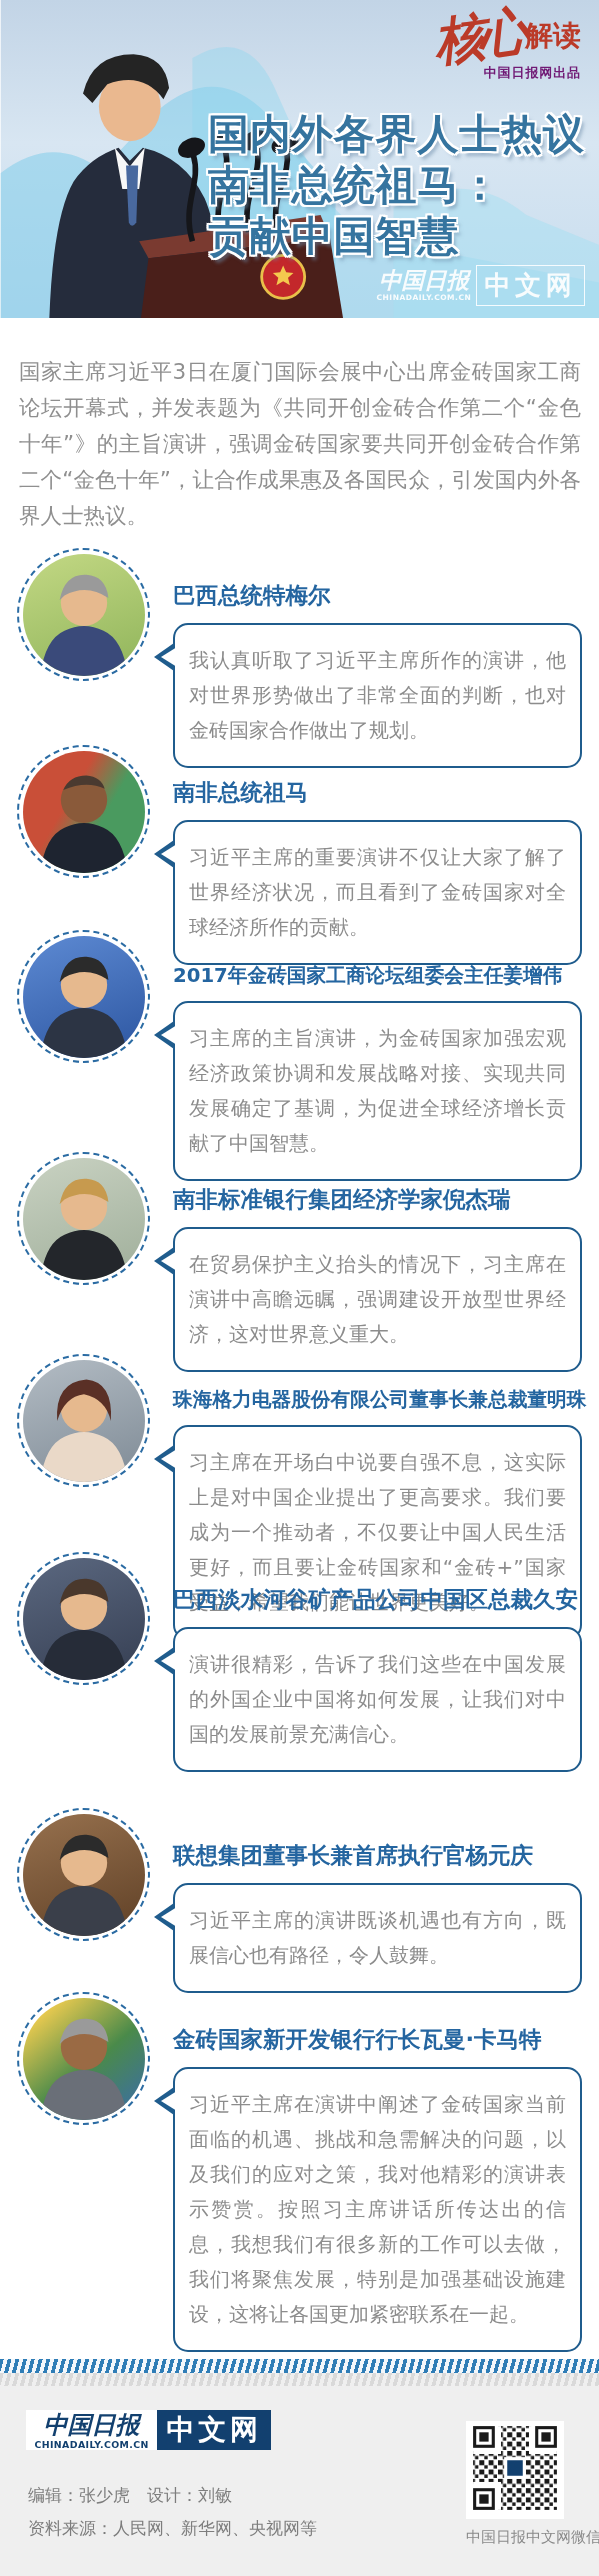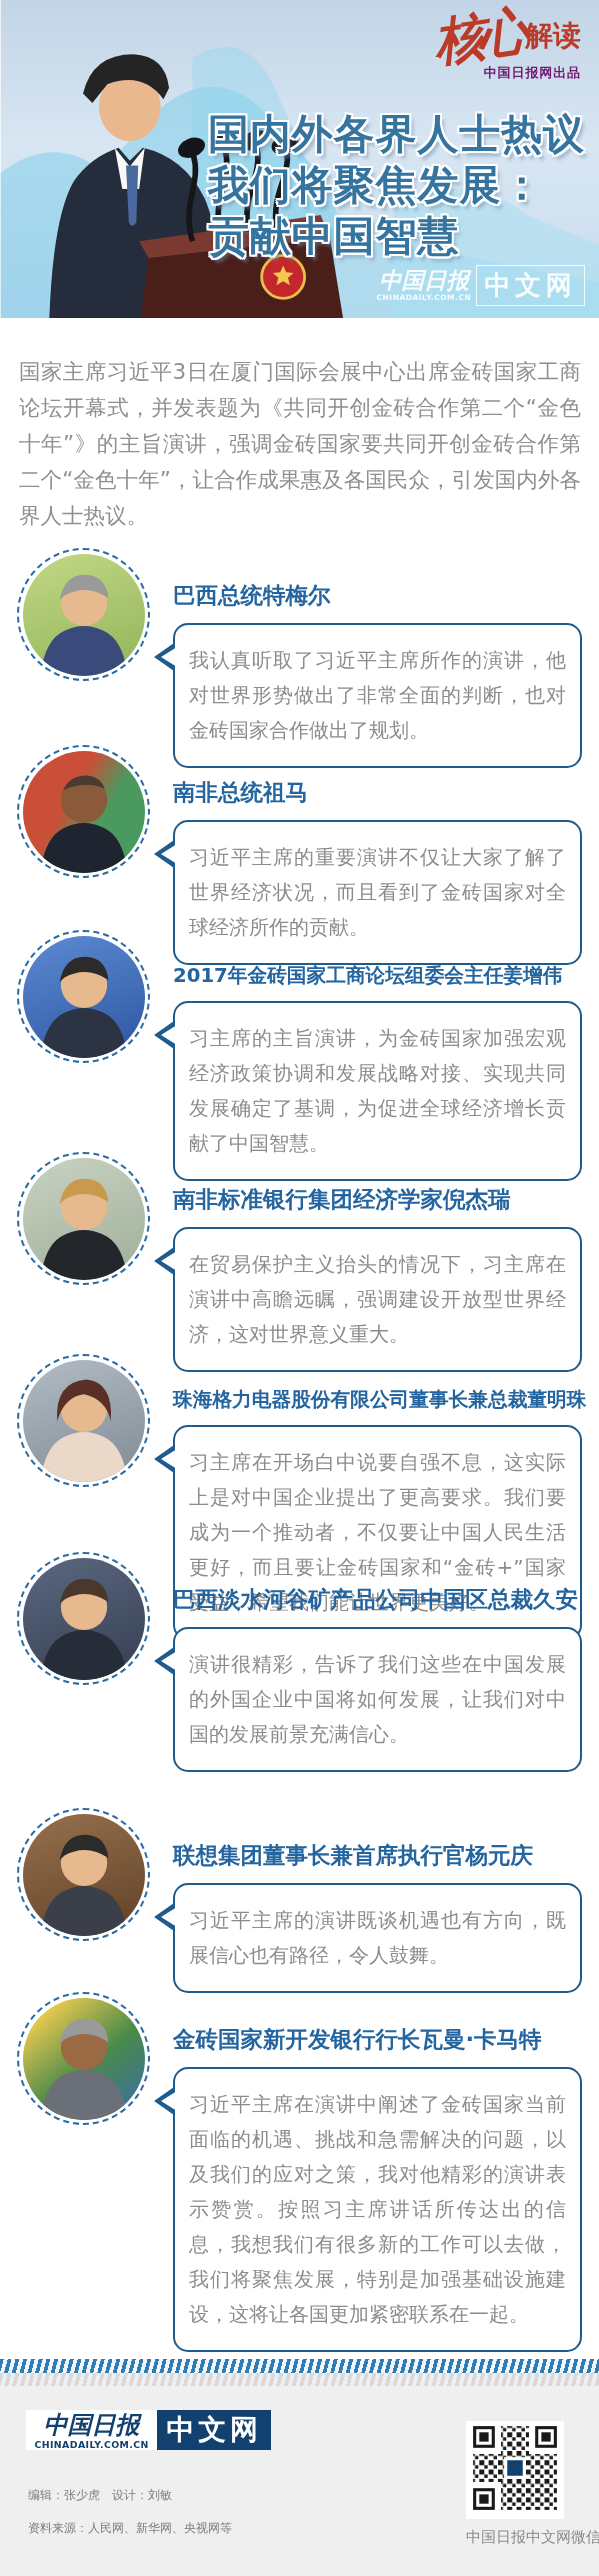--- a/index.html
+++ b/index.html
@@ -75,21 +75,21 @@
     background:repeating-linear-gradient(105deg,#2f7db6 0 3.7px,#f3f7fb 3.7px 7.5px);}
   .hatch-gray{position:absolute;top:14px;left:0;width:600px;height:13px;
     background:repeating-linear-gradient(105deg,#d9d9d9 0 3.7px,#efefef 3.7px 7.5px);}
   .cdf-logo{position:absolute;left:26px;top:51px;display:flex;align-items:stretch;}
   .cdf-brand{background:#fff;padding:2.8px 8.4px 0.9px 8.4px;text-align:center;color:#12406f;line-height:1;}
   .cdf-name{font-family:"DejaVu Serif","Liberation Serif",serif;font-style:italic;
     font-weight:bold;font-size:24px;display:block;}
   .cdf-domain{font-size:9.4px;font-weight:bold;letter-spacing:0.4px;display:block;margin-top:2.8px;}
   .cdf-suffix{background:#12406f;color:#fff;font-size:28px;font-weight:bold;
     display:flex;align-items:center;padding:0 9.4px;letter-spacing:3.7px;}
-  .credits{position:absolute;left:28px;top:120px;font-size:12px;line-height:33px;
+  .credits{position:absolute;left:28px;top:120px;font-size:17px;line-height:33px;
     color:#7d7d7d;margin:0;}
   .qr-wrap{position:absolute;left:466px;top:62px;width:97px;text-align:center;}
   .qr-box{width:94px;height:94px;background:#fff;margin:0 auto;padding:1.9px;}
   .qr-caption{font-size:15px;color:#8a8a8a;margin-top:9.4px;white-space:nowrap;font-family:Liberation Serif, serif;}
 </style>
 </head>
 <body>
 
 <div class="header">
   <svg class="header-art" width="600" height="318" viewBox="0 0 640 340">
@@ -130,21 +130,21 @@
     </g>
   </svg>
 
   <div class="hexin-logo">
     <span class="hexin-callig">核心</span><span class="hexin-rest">解读</span>
     <div class="hexin-byline">中国日报网出品</div>
   </div>
 
   <div class="header-title">
     <div>国内外各界人士热议</div>
-    <div>我们将聚焦发展：</div>
+    <div>南非总统祖马：</div>
     <div>贡献中国智慧</div>
   </div>
 
   <div class="cd-watermark">
     <div class="cdw-brand">
       <span class="cdw-name">中国日报</span>
       <span class="cdw-domain">CHINADAILY.COM.CN</span>
     </div>
     <div class="cdw-suffix">中文网</div>
   </div>

